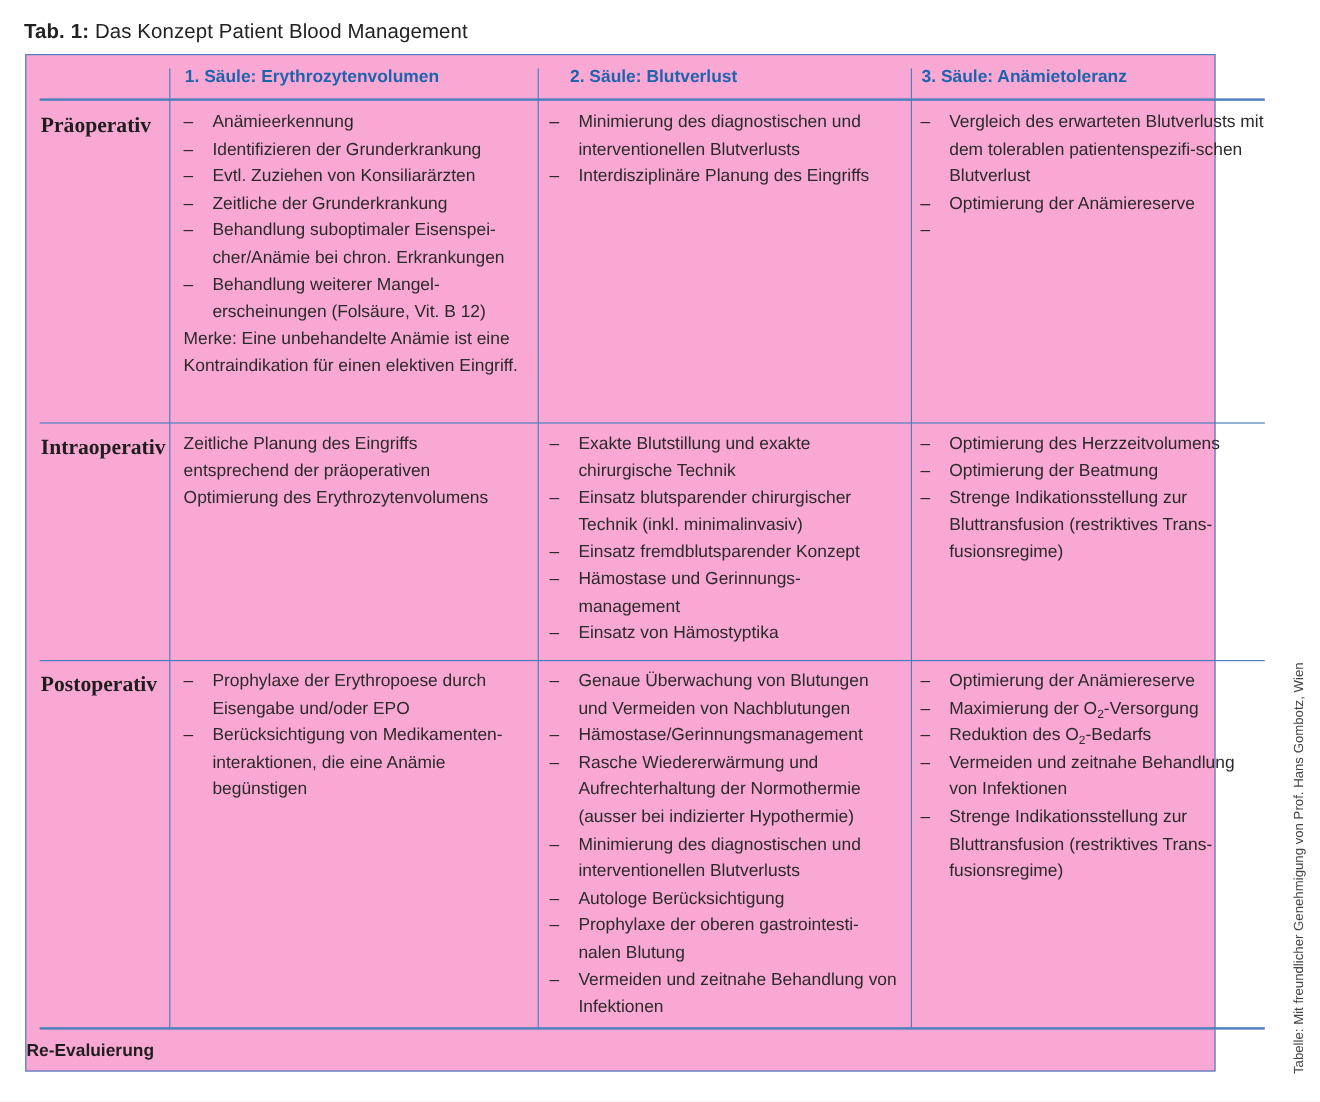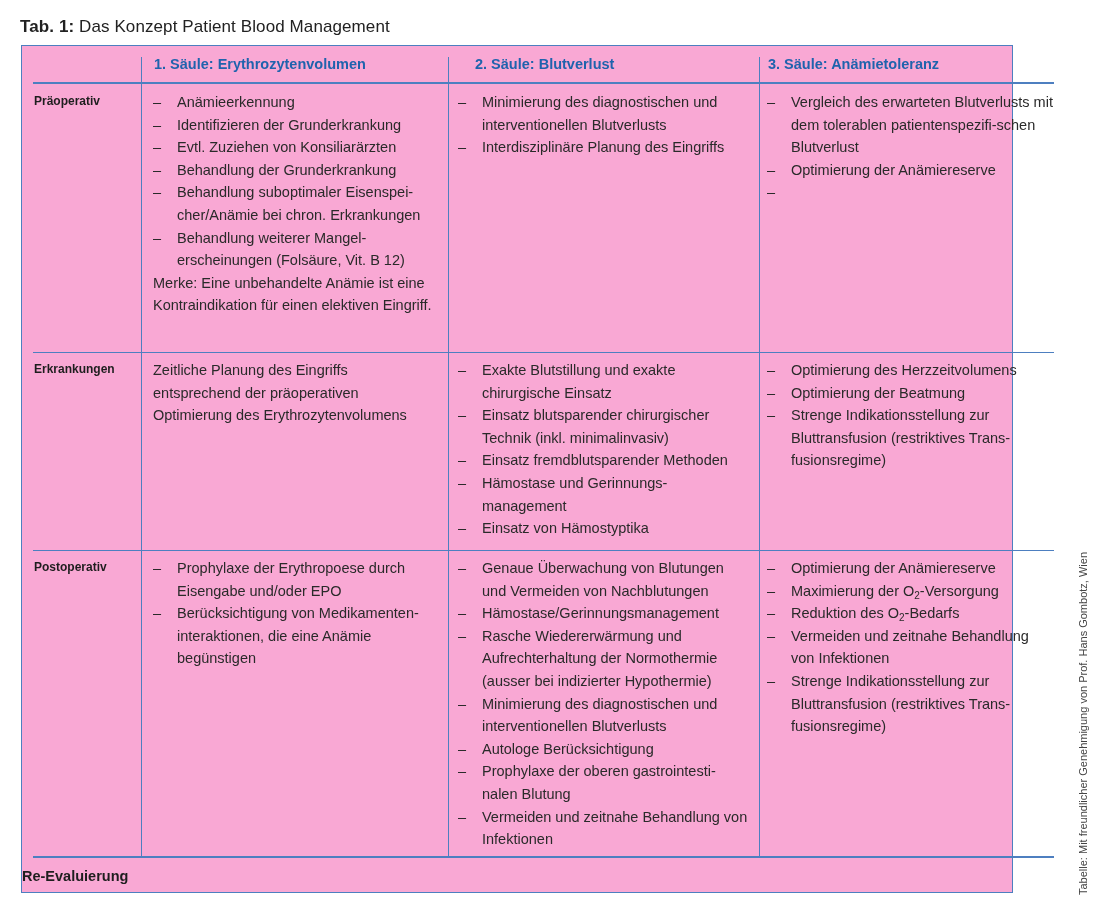--- a/index.html
+++ b/index.html
@@ -5,21 +5,21 @@
   html, body { margin: 0; padding: 0; background: #ffffff; }
   body { width: 1100px; height: 918px; position: relative; overflow: hidden;
          font-family: "Liberation Sans", "DejaVu Sans", sans-serif; color: #2a2a2a; }
   .title { position: absolute; left: 20px; top: 17px; font-size: 17px; color: #222; letter-spacing: 0.1px; }
   .title .lbl { font-weight: bold; }
   .table { position: absolute; left: 21px; top: 45px; width: 992px; height: 848px;
            background: #f9a8d4; border: 1.5px solid #4d7fc0; box-sizing: border-box; }
   .hline { position: absolute; height: 2px; background: #4d7fc0; }
   .vline { position: absolute; width: 1.3px; background: #4d7fc0; }
   .colhead { position: absolute; top: 10px; font-weight: bold; font-size: 14.5px; color: #1f63ad; }
-  .rowhead { position: absolute; font-weight: bold; font-size: 12px; color: #1e1e1e; }
+  .rowhead { position: absolute; font-weight: bold; font-size: 18px; color: #1e1e1e; font-family: Liberation Serif, serif; }
   .cell { position: absolute; font-size: 14.5px; line-height: 22.6px; color: #2a2a2a; }
   .cell ul { list-style: none; margin: 0; padding: 0; }
   .cell li { position: relative; padding-left: 24px; }
   .cell li .dash { position: absolute; left: 0; top: 0; }
   .cell p { margin: 0; }
   .footer { position: absolute; left: 0; right: 0; top: 812px; height: 36px; text-align: left;
             font-weight: bold; font-size: 14.5px; line-height: 36px; color: #1e1e1e; }
   .credit { position: absolute; left: 1077px; top: 895px; transform-origin: 0 0; transform: rotate(-90deg);
             font-size: 11px; color: #444; white-space: nowrap; width: 370px; }
   sub { font-size: 10px; vertical-align: -3px; line-height: 0; }
@@ -40,29 +40,29 @@
   <div class="hline" style="left:11px; width:1021px; top:810px;"></div>
   <div class="vline" style="left:119px; top:11px; height:799px;"></div>
   <div class="vline" style="left:426px; top:11px; height:799px;"></div>
   <div class="vline" style="left:737px; top:11px; height:799px;"></div>
 
   <div class="colhead" style="left:132px;">1. Säule: Erythrozytenvolumen</div>
   <div class="colhead" style="left:437px;margin-left:16px;">2. Säule: Blutverlust</div>
   <div class="colhead" style="left:746px;text-align:right;">3. Säule: Anämietoleranz</div>
 
   <div class="rowhead" style="left:12px; top:48px;">Präoperativ</div>
-  <div class="rowhead" style="left:12px; top:316px;">Erkrankungen</div>
+  <div class="rowhead" style="left:12px; top:316px;">Intraoperativ</div>
   <div class="rowhead" style="left:12px; top:514px;">Postoperativ</div>
 
   <div class="cell" style="left:131px; top:45px; width:290px;">
     <ul>
         <li><span class="dash">–</span><span>Anämieerkennung</span></li>
         <li><span class="dash">–</span><span>Identifizieren der Grunderkrankung</span></li>
         <li><span class="dash">–</span><span>Evtl. Zuziehen von Konsiliarärzten</span></li>
-        <li><span class="dash">–</span><span>Behandlung der Grunderkrankung</span></li>
+        <li><span class="dash">–</span><span>Zeitliche der Grunderkrankung</span></li>
         <li><span class="dash">–</span><span>Behandlung suboptimaler Eisenspei-​cher/Anämie bei chron. Erkrankungen</span></li>
         <li><span class="dash">–</span><span>Behandlung weiterer Mangel-​erscheinungen (Folsäure, Vit. B 12)</span></li>
       </ul>
     <p>Merke: Eine unbehandelte Anämie ist eine Kontraindikation für einen elektiven Eingriff.</p>
   </div>
   <div class="cell" style="left:436px; top:45px; width:290px;">
     <ul>
         <li><span class="dash">–</span></li>
         <li><span class="dash">–</span><span>Minimierung des diagnostischen und interventionellen Blutverlusts</span></li>
         <li><span class="dash">–</span><span>Interdisziplinäre Planung des Eingriffs</span></li>
@@ -75,23 +75,23 @@
         <li><span class="dash">–</span><span>Optimierung der Anämiereserve</span></li>
         <li><span class="dash">–</span></li>
       </ul>
   </div>
 
   <div class="cell" style="left:131px; top:313px; width:285px;">
     <p>Zeitliche Planung des Eingriffs entsprechend der präoperativen Optimierung des Erythrozytenvolumens</p>
   </div>
   <div class="cell" style="left:436px; top:313px; width:290px;">
     <ul>
-        <li><span class="dash">–</span><span>Exakte Blutstillung und exakte chirurgische Einsatz</span></li>
+        <li><span class="dash">–</span><span>Exakte Blutstillung und exakte chirurgische Technik</span></li>
         <li><span class="dash">–</span><span>Einsatz blutsparender chirurgischer Technik (inkl. minimalinvasiv)</span></li>
-        <li><span class="dash">–</span><span>Einsatz fremdblutsparender Methoden</span></li>
+        <li><span class="dash">–</span><span>Einsatz fremdblutsparender Konzept</span></li>
         <li><span class="dash">–</span><span>Hämostase und Gerinnungs-​management</span></li>
         <li><span class="dash">–</span><span>Einsatz von Hämostyptika</span></li>
       </ul>
   </div>
   <div class="cell" style="left:745px; top:313px; width:285px;">
     <ul>
         <li><span class="dash">–</span><span>Optimierung des Herzzeitvolumens</span></li>
         <li><span class="dash">–</span><span>Optimierung der Beatmung</span></li>
         <li><span class="dash">–</span><span>Strenge Indikationsstellung zur Bluttransfusion (restriktives Trans-​fusionsregime)</span></li>
       </ul>

